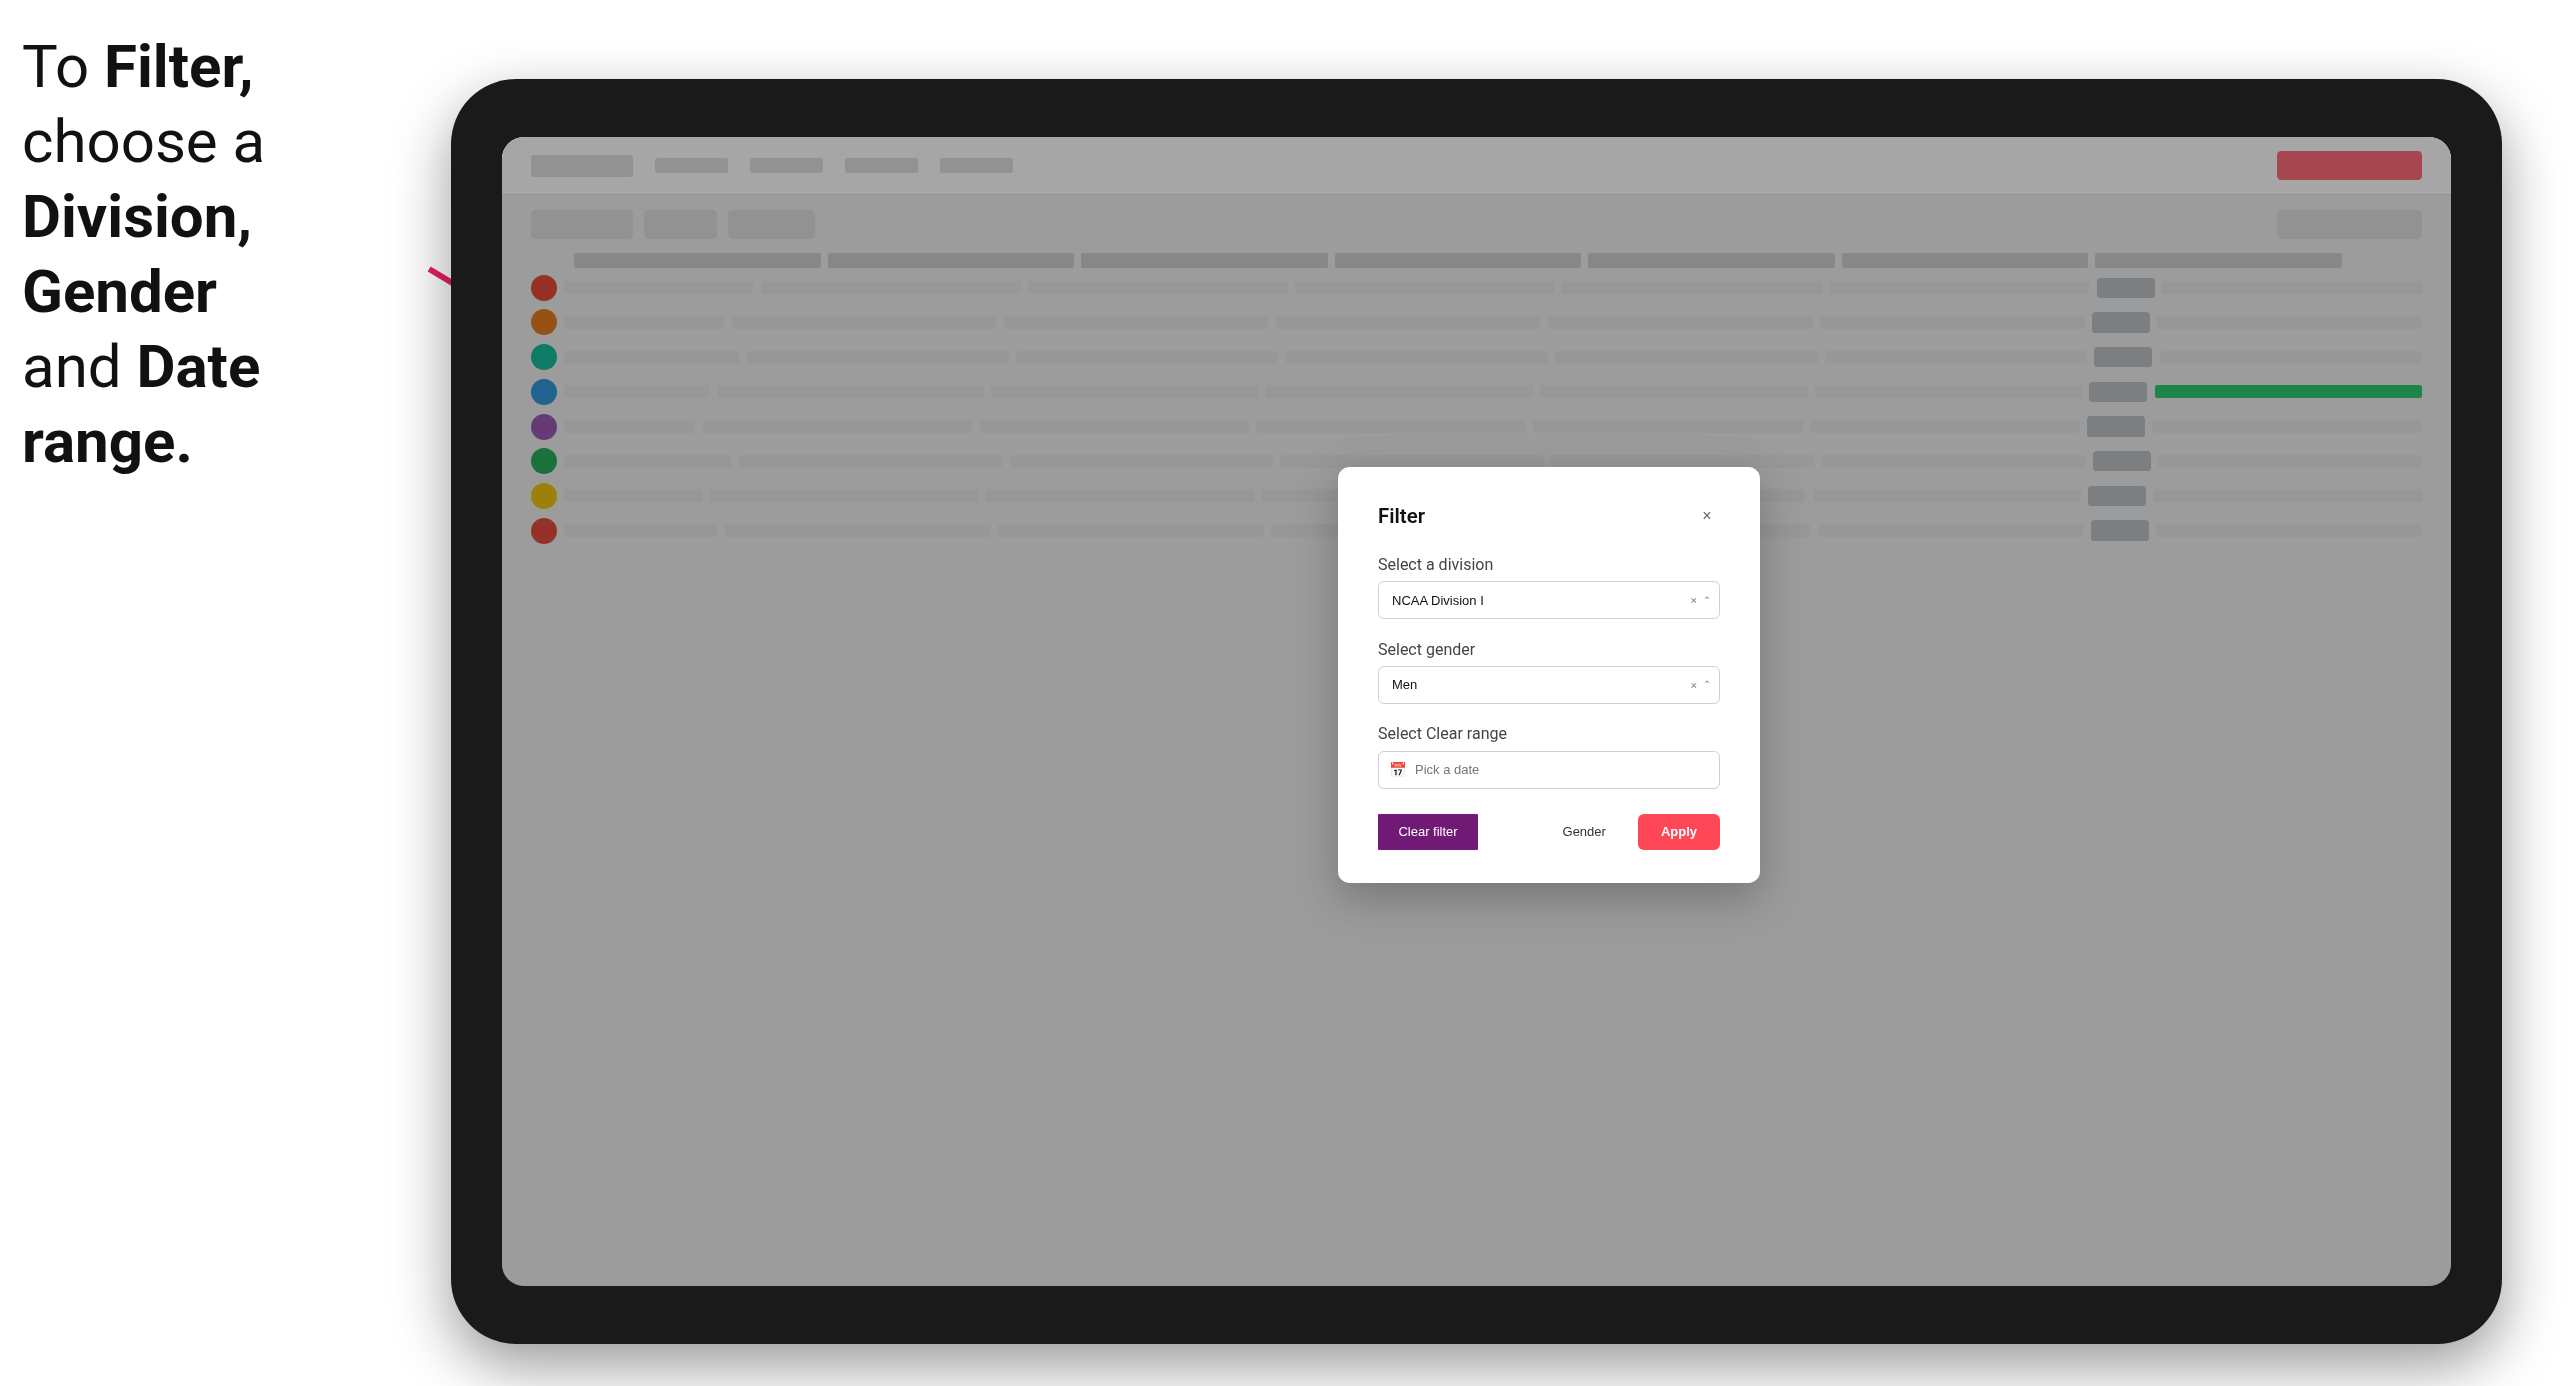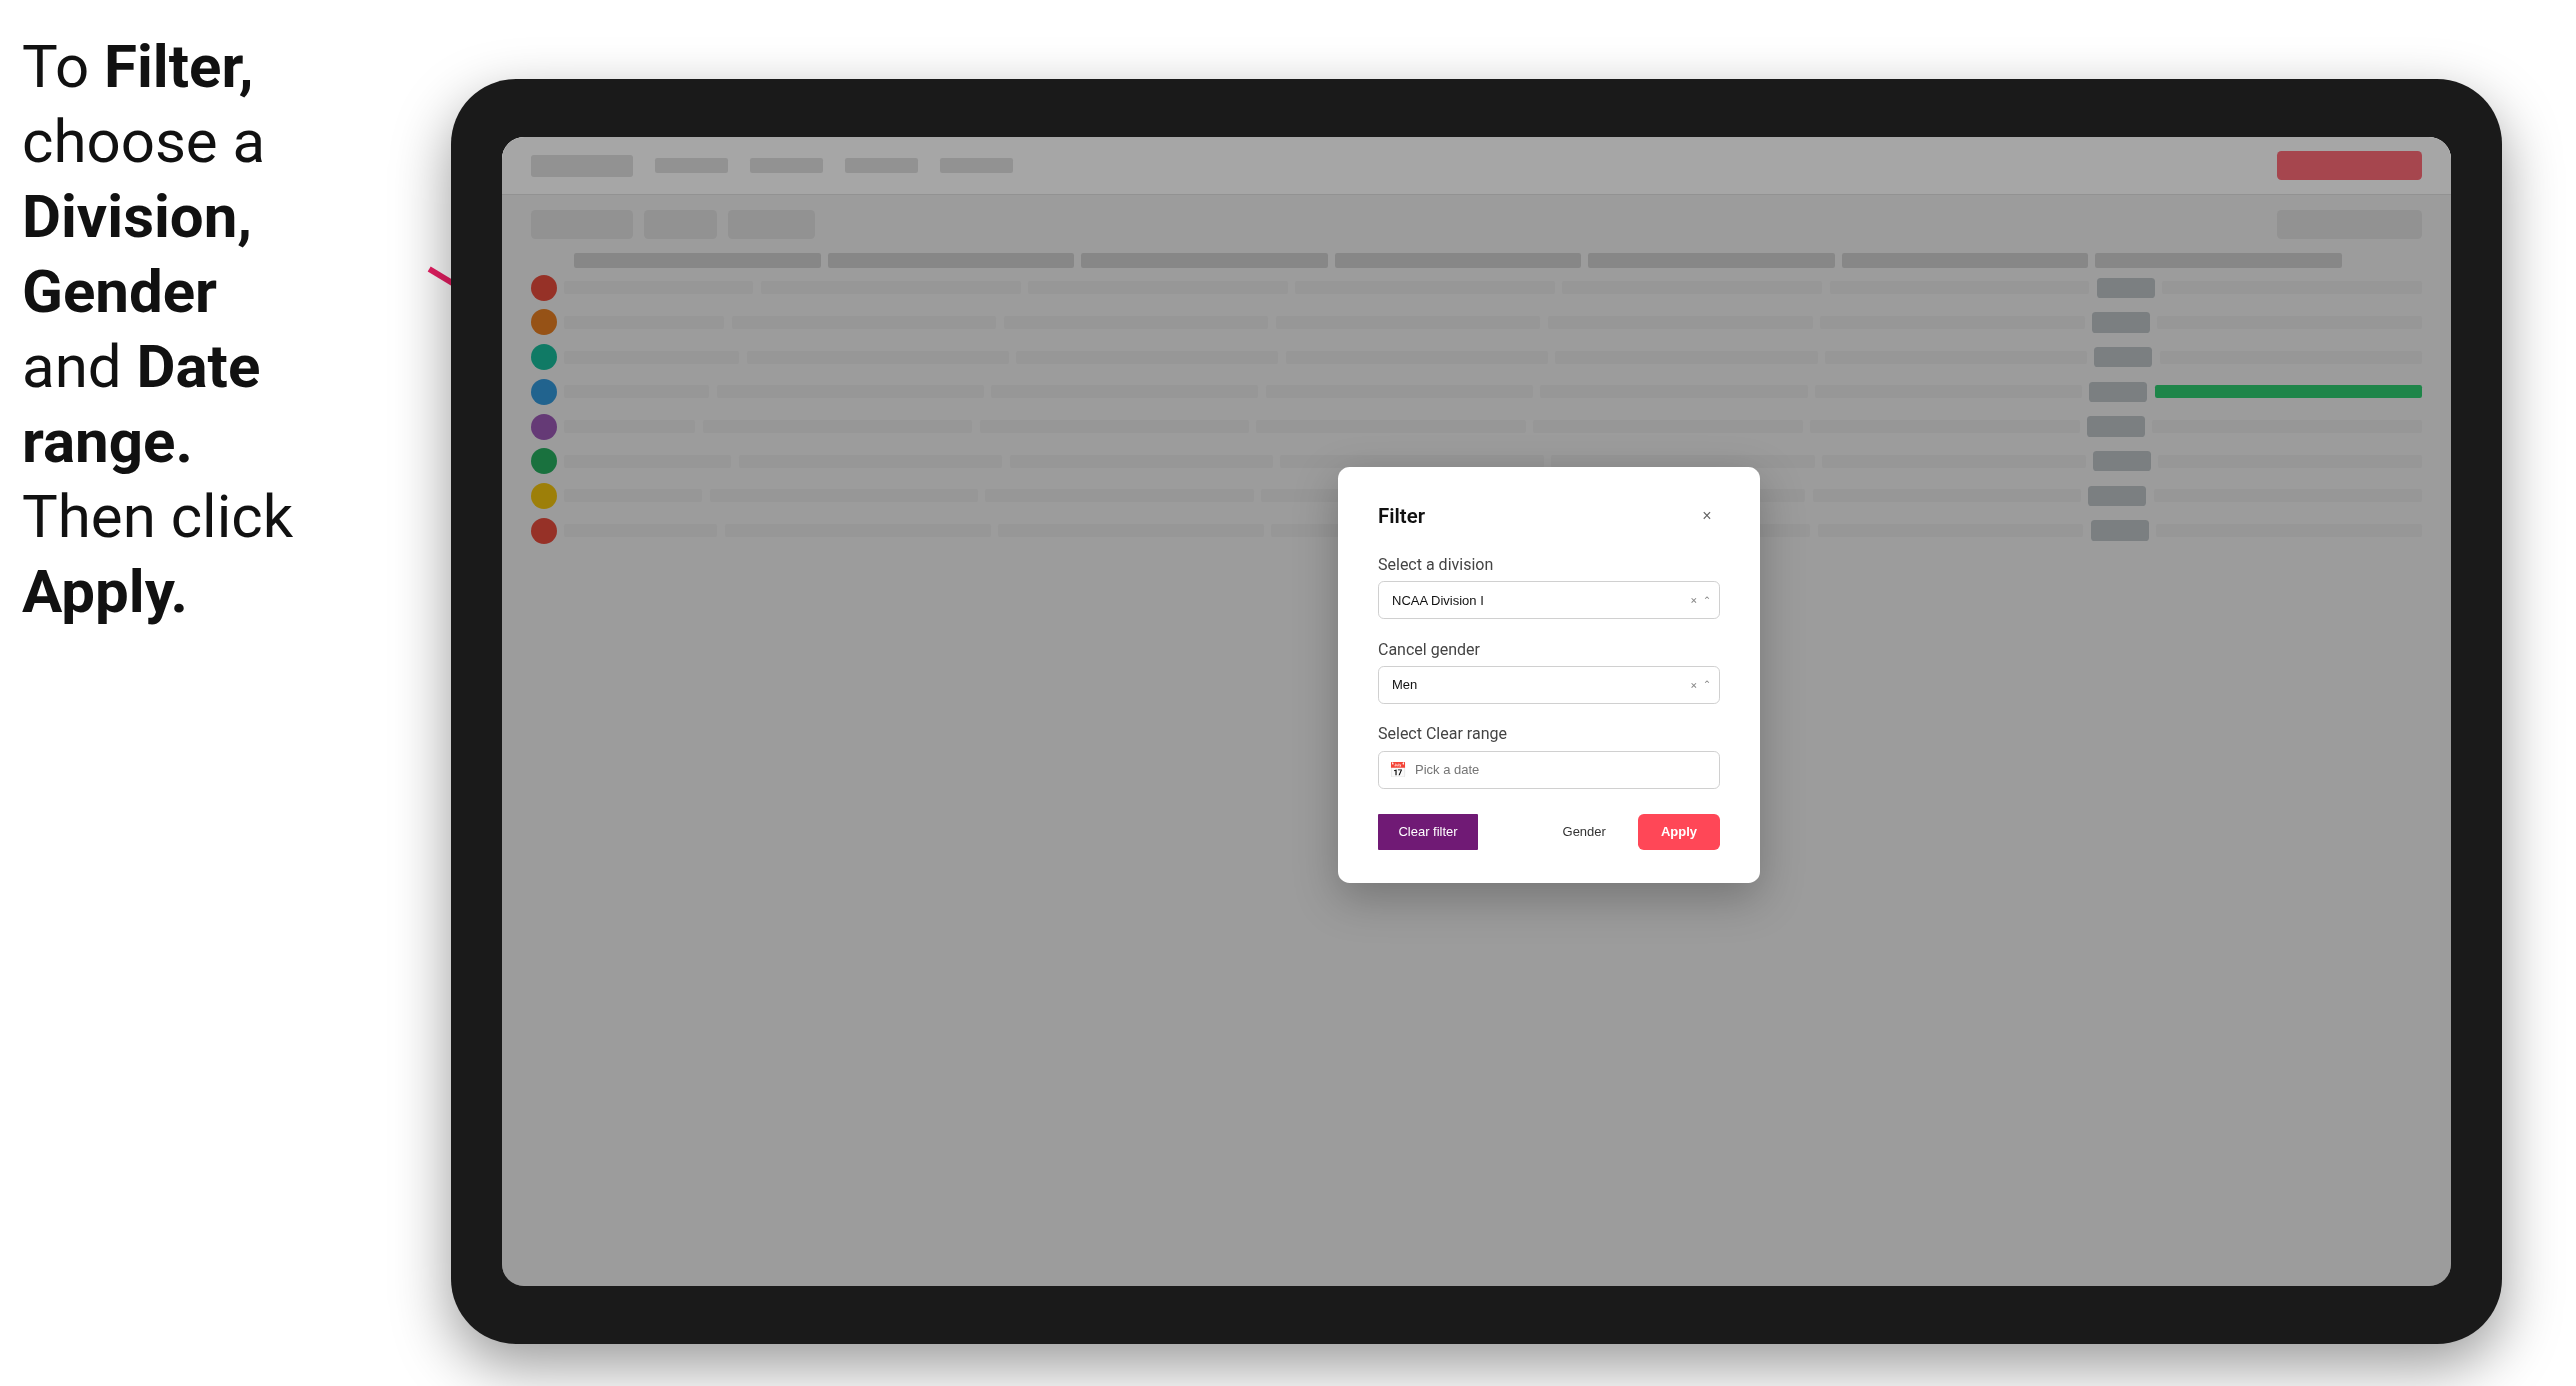--- a/index.html
+++ b/index.html
@@ -349,21 +349,20 @@
     .btn-gray { background: #bdc3c7; }
     .btn-green-bright { background: #2ecc71; }
   </style>
 </head>
 <body>
 
 <div class="instruction-text">
   <p>To <span class="bold">Filter,</span> choose a</p>
   <p><span class="bold">Division, Gender</span></p>
   <p>and <span class="bold">Date range.</span></p>
-  <p>Then click <span class="bold">Apply.</span></p>
 </div>
 
 <svg class="arrow-container" xmlns="http://www.w3.org/2000/svg" viewBox="0 0 3542 1906" width="2576" height="1386">
   <defs>
     <marker id="arrowhead" markerWidth="10" markerHeight="7" refX="0" refY="3.5" orient="auto">
       <polygon points="0 0, 10 3.5, 0 7" fill="#e91e63"></polygon>
     </marker>
   </defs>
   <line x1="590" y1="370" x2="1170" y2="720" stroke="#e91e63" stroke-width="8" marker-end="url(#arrowhead)"></line>
 </svg>
@@ -510,21 +509,21 @@
               <option>NCAA Division III</option>
             </select>
             <div class="select-icons">
               <span class="select-clear-icon">×</span>
               <span class="select-chevron-icon">⌃</span>
             </div>
           </div>
         </div>
 
         <div class="form-group">
-          <label class="form-label">Cancel gender</label>
+          <label class="form-label">Select gender</label>
           <div class="select-wrapper">
             <select class="form-select">
               <option>Men</option>
               <option>Women</option>
             </select>
             <div class="select-icons">
               <span class="select-clear-icon">×</span>
               <span class="select-chevron-icon">⌃</span>
             </div>
           </div>

